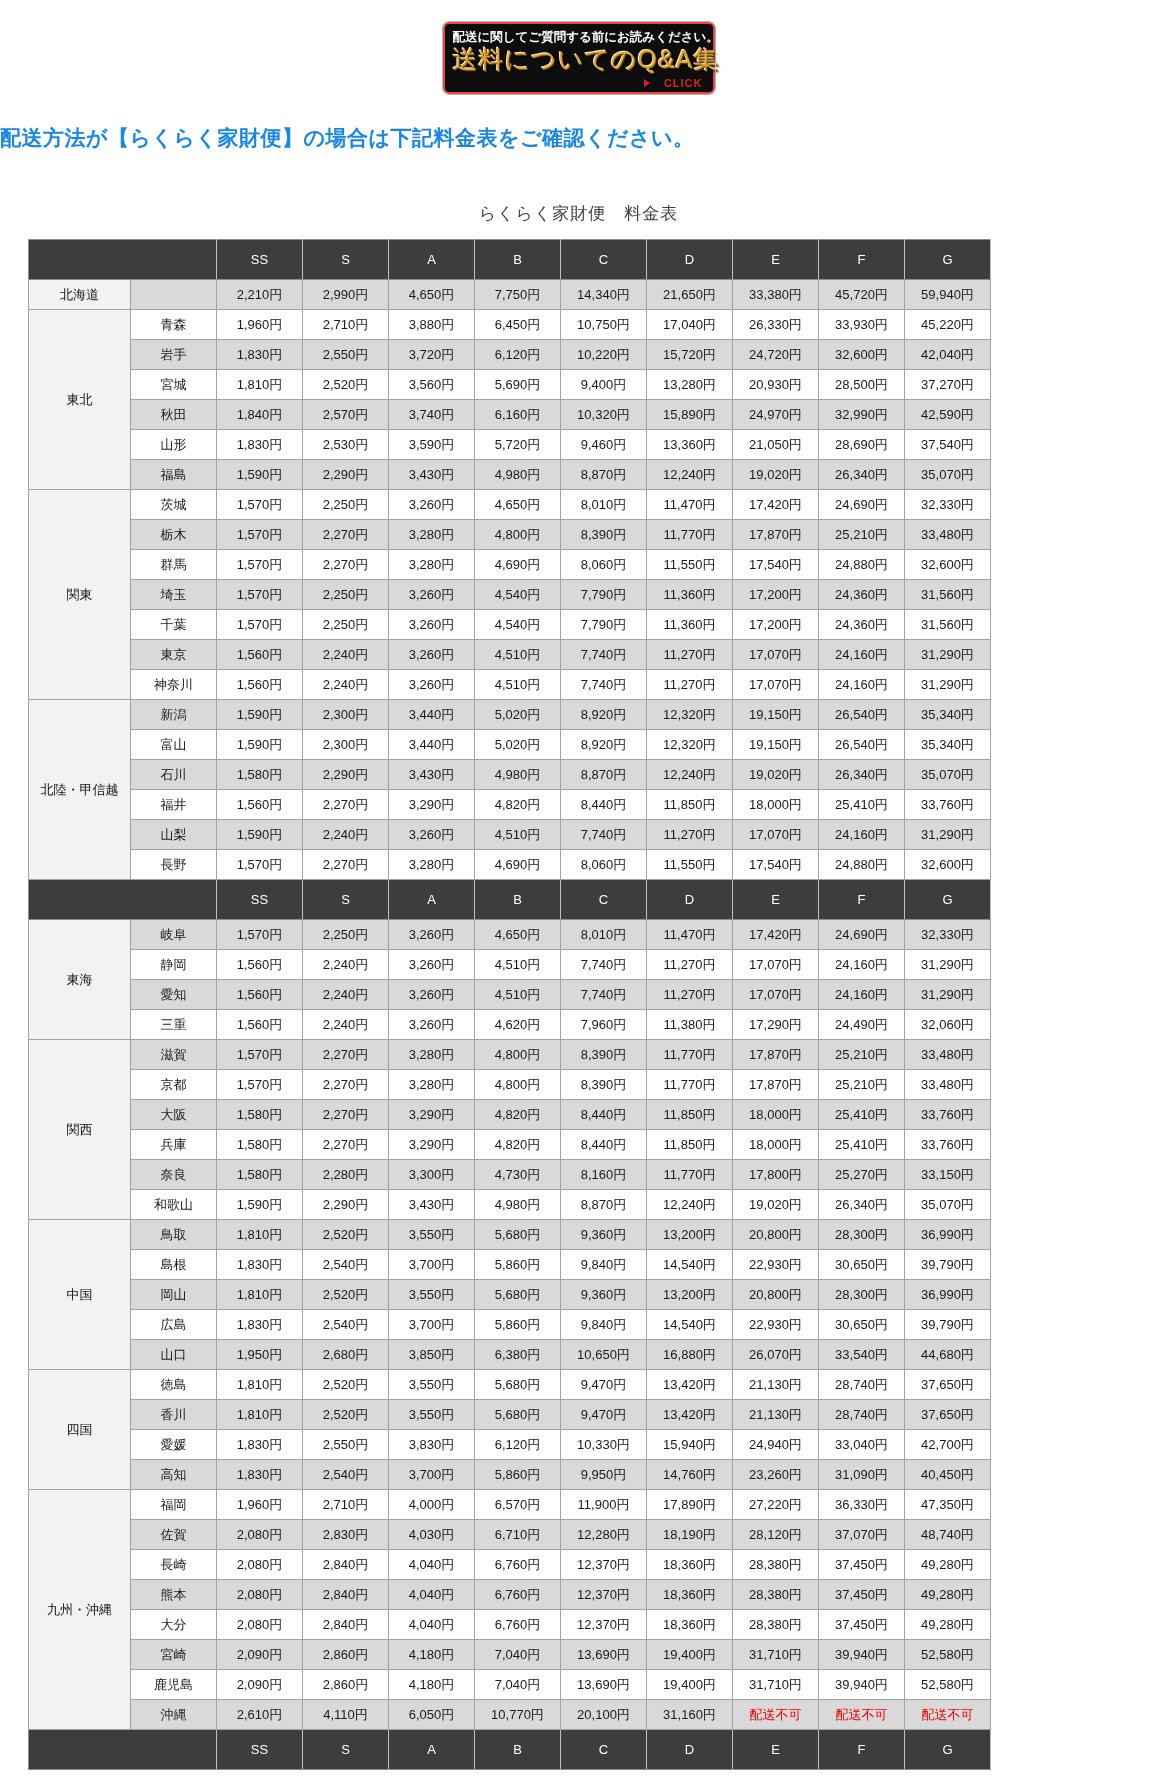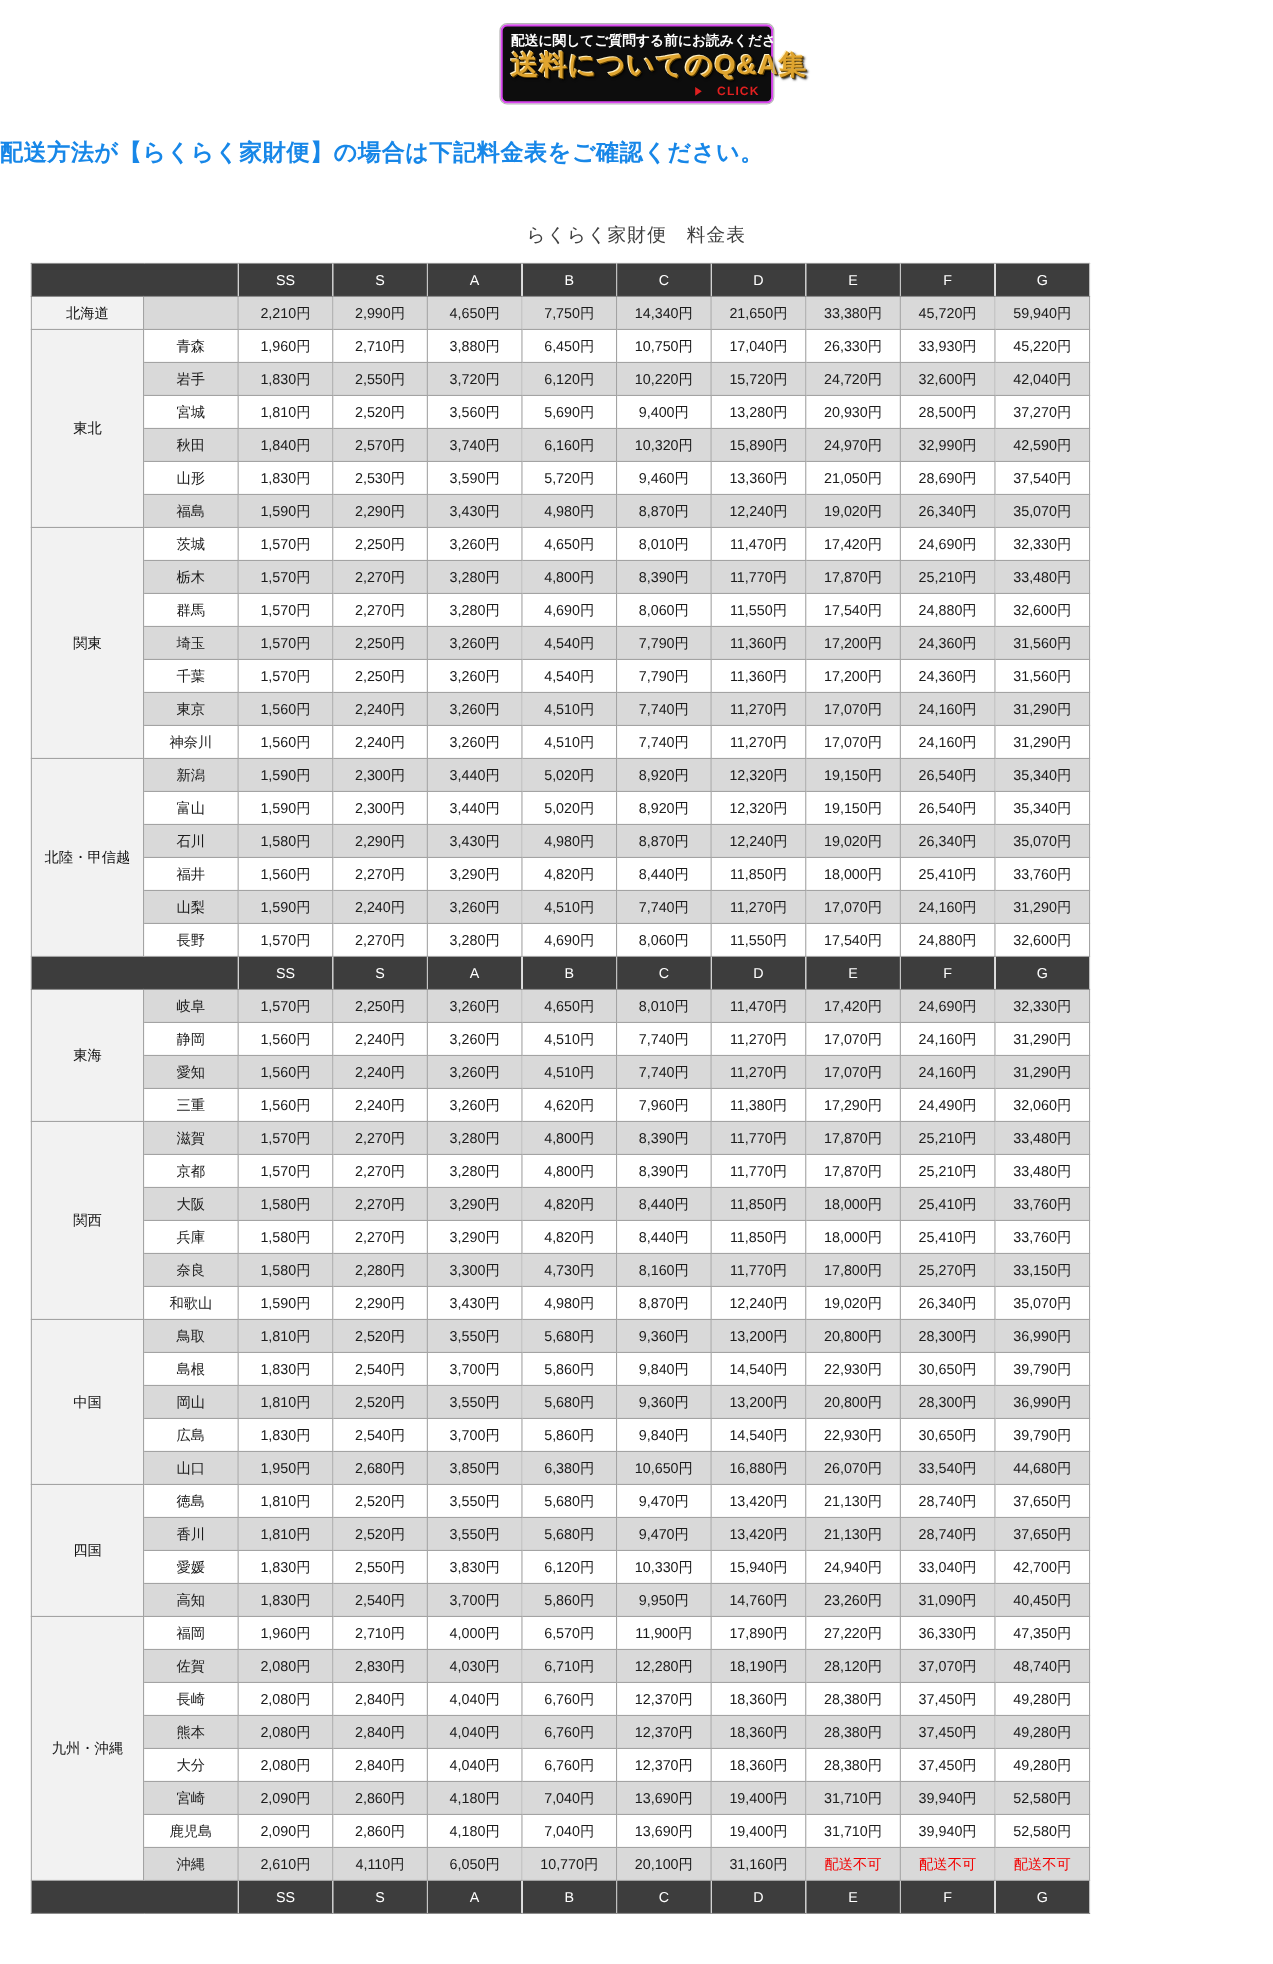--- a/index.html
+++ b/index.html
@@ -13,29 +13,29 @@
   *{box-sizing:border-box;}
   html,body{margin:0;padding:0;}
   body{
     width:1157px;min-height:1785px;background:#ffffff;
     font-family:"Liberation Sans","DejaVu Sans",sans-serif;
     color:#1a1a1a;
   }
   
   .banner-row{display:flex;justify-content:center;margin-top:22px;}
   .qa-banner{
-    display:block;width:248px;height:72px;
+    display:block;width:272px;height:72px;
     background:#0d0d0d;border-radius:6px;
-    border:2px solid #d946ef;outline:1px solid #b5b5b5;
+    border:2px solid #ef4444;outline:1px solid #b5b5b5;
     padding:5px 8px 3px 8px;text-decoration:none;cursor:pointer;
     position:relative;
   }
   .qa-line1{color:#ffffff;font-weight:bold;font-size:12.5px;text-align:center;letter-spacing:0;white-space:nowrap;}
   .qa-line2{
-    color:var(--gold);font-weight:bold;font-size:25px;text-align:center;line-height:1.1;
+    color:var(--gold);font-weight:normal;font-size:25px;text-align:center;line-height:1.1;
     white-space:nowrap;letter-spacing:1px;
     text-shadow:1px 1px 0 #5a3c00,-1px -1px 0 #fff0c0,2px 2px 2px #000;
   }
   .qa-click{
     position:absolute;right:10px;bottom:3px;
     color:#e02020;font-weight:bold;font-size:11px;letter-spacing:1px;
     display:flex;align-items:center;gap:14px;
   }
   .qa-arrow{display:inline-block;width:0;height:0;border-left:6px solid #e02020;border-top:4px solid transparent;border-bottom:4px solid transparent;}
   
@@ -53,21 +53,21 @@
   }
   col.col-region{width:102px;}
   col.col-pref{width:86px;}
   col.col-size{width:86px;}
   .rate th,.rate td{
     border:1px solid #a3a3a3;padding:0;text-align:center;
     white-space:nowrap;overflow:hidden;font-size:13px;
   }
   tr.size-header th{
     background:var(--header-dark);color:#ffffff;font-weight:normal;
-    height:30px;border:1px solid #bfbfbf;border-top-color:#8c8c8c;border-bottom-color:#8c8c8c;
+    height:40px;border:1px solid #bfbfbf;border-top-color:#8c8c8c;border-bottom-color:#8c8c8c;
   }
   tr.size-header th.hdr-blank{border-left-color:#8c8c8c;}
   .rate td{height:30px;color:#1a1a1a;}
   .rate td.region{background:var(--region-bg);color:#111;}
   tr.gray td.pref,tr.gray td.price{background:var(--stripe-gray);}
   tr.white td.pref,tr.white td.price{background:#ffffff;}
   .rate td.na{color:var(--na-red);font-family:Liberation Mono, monospace;}
 </style>
 </head>
 <body>

